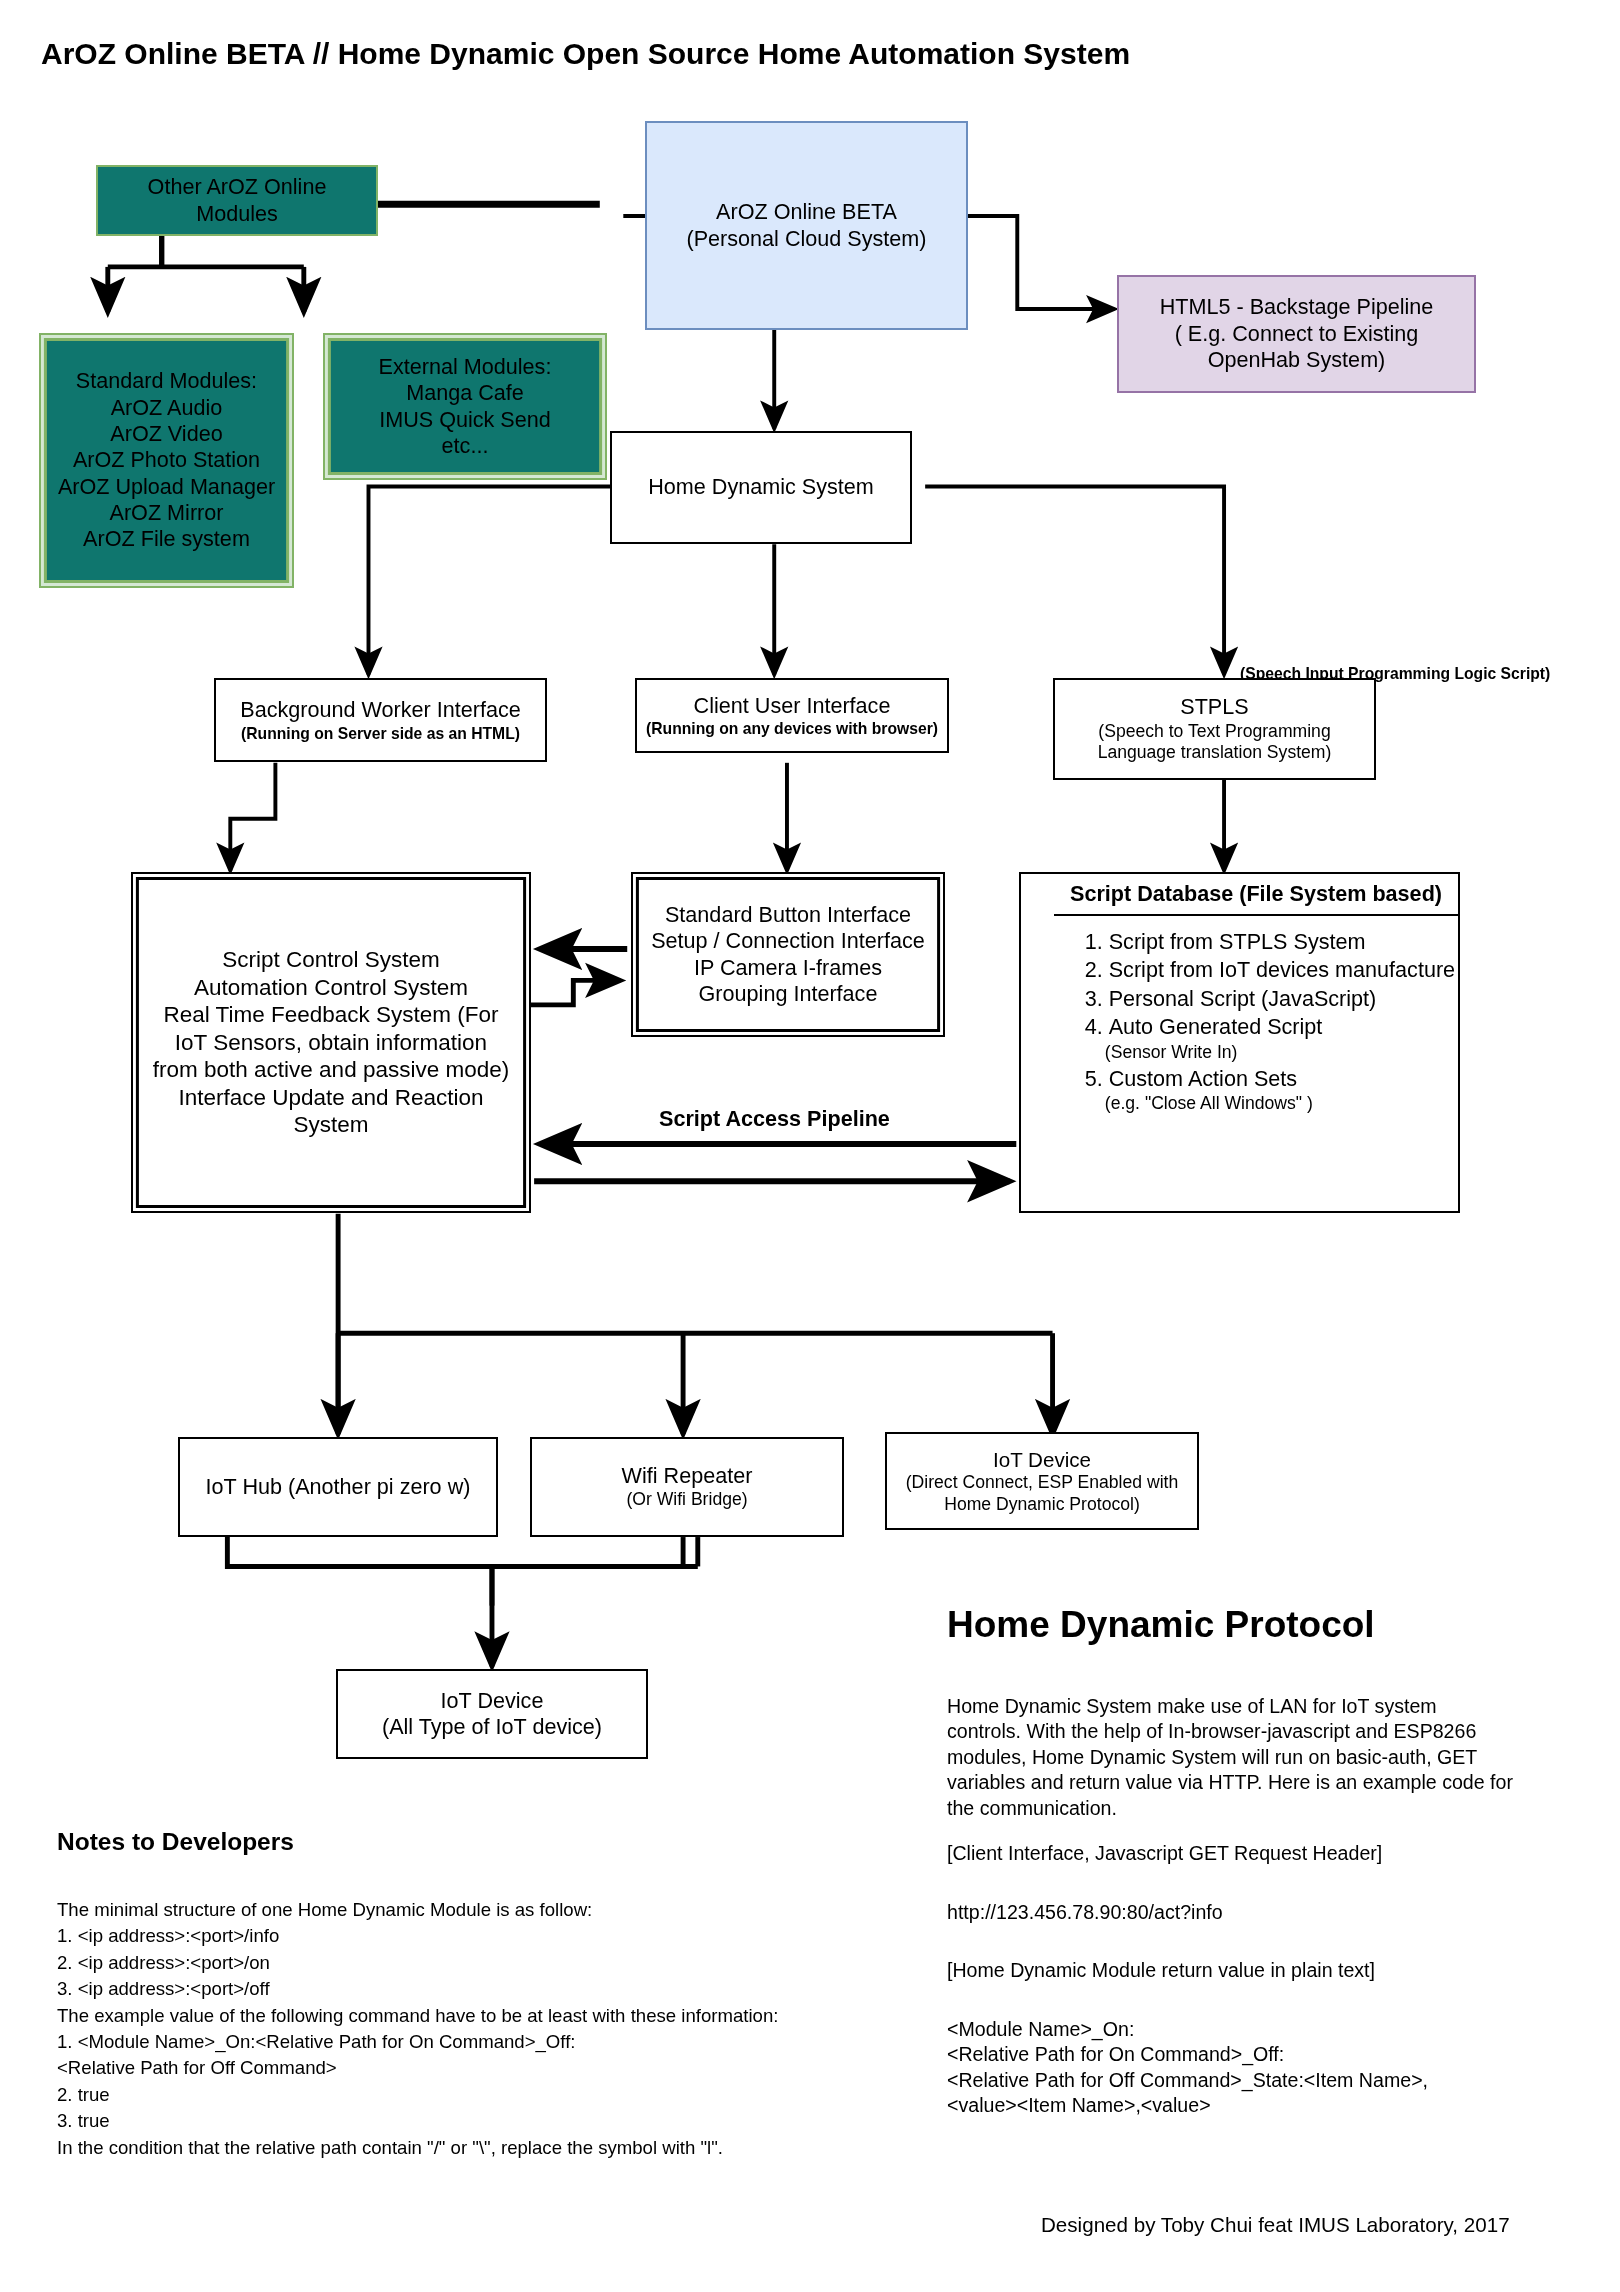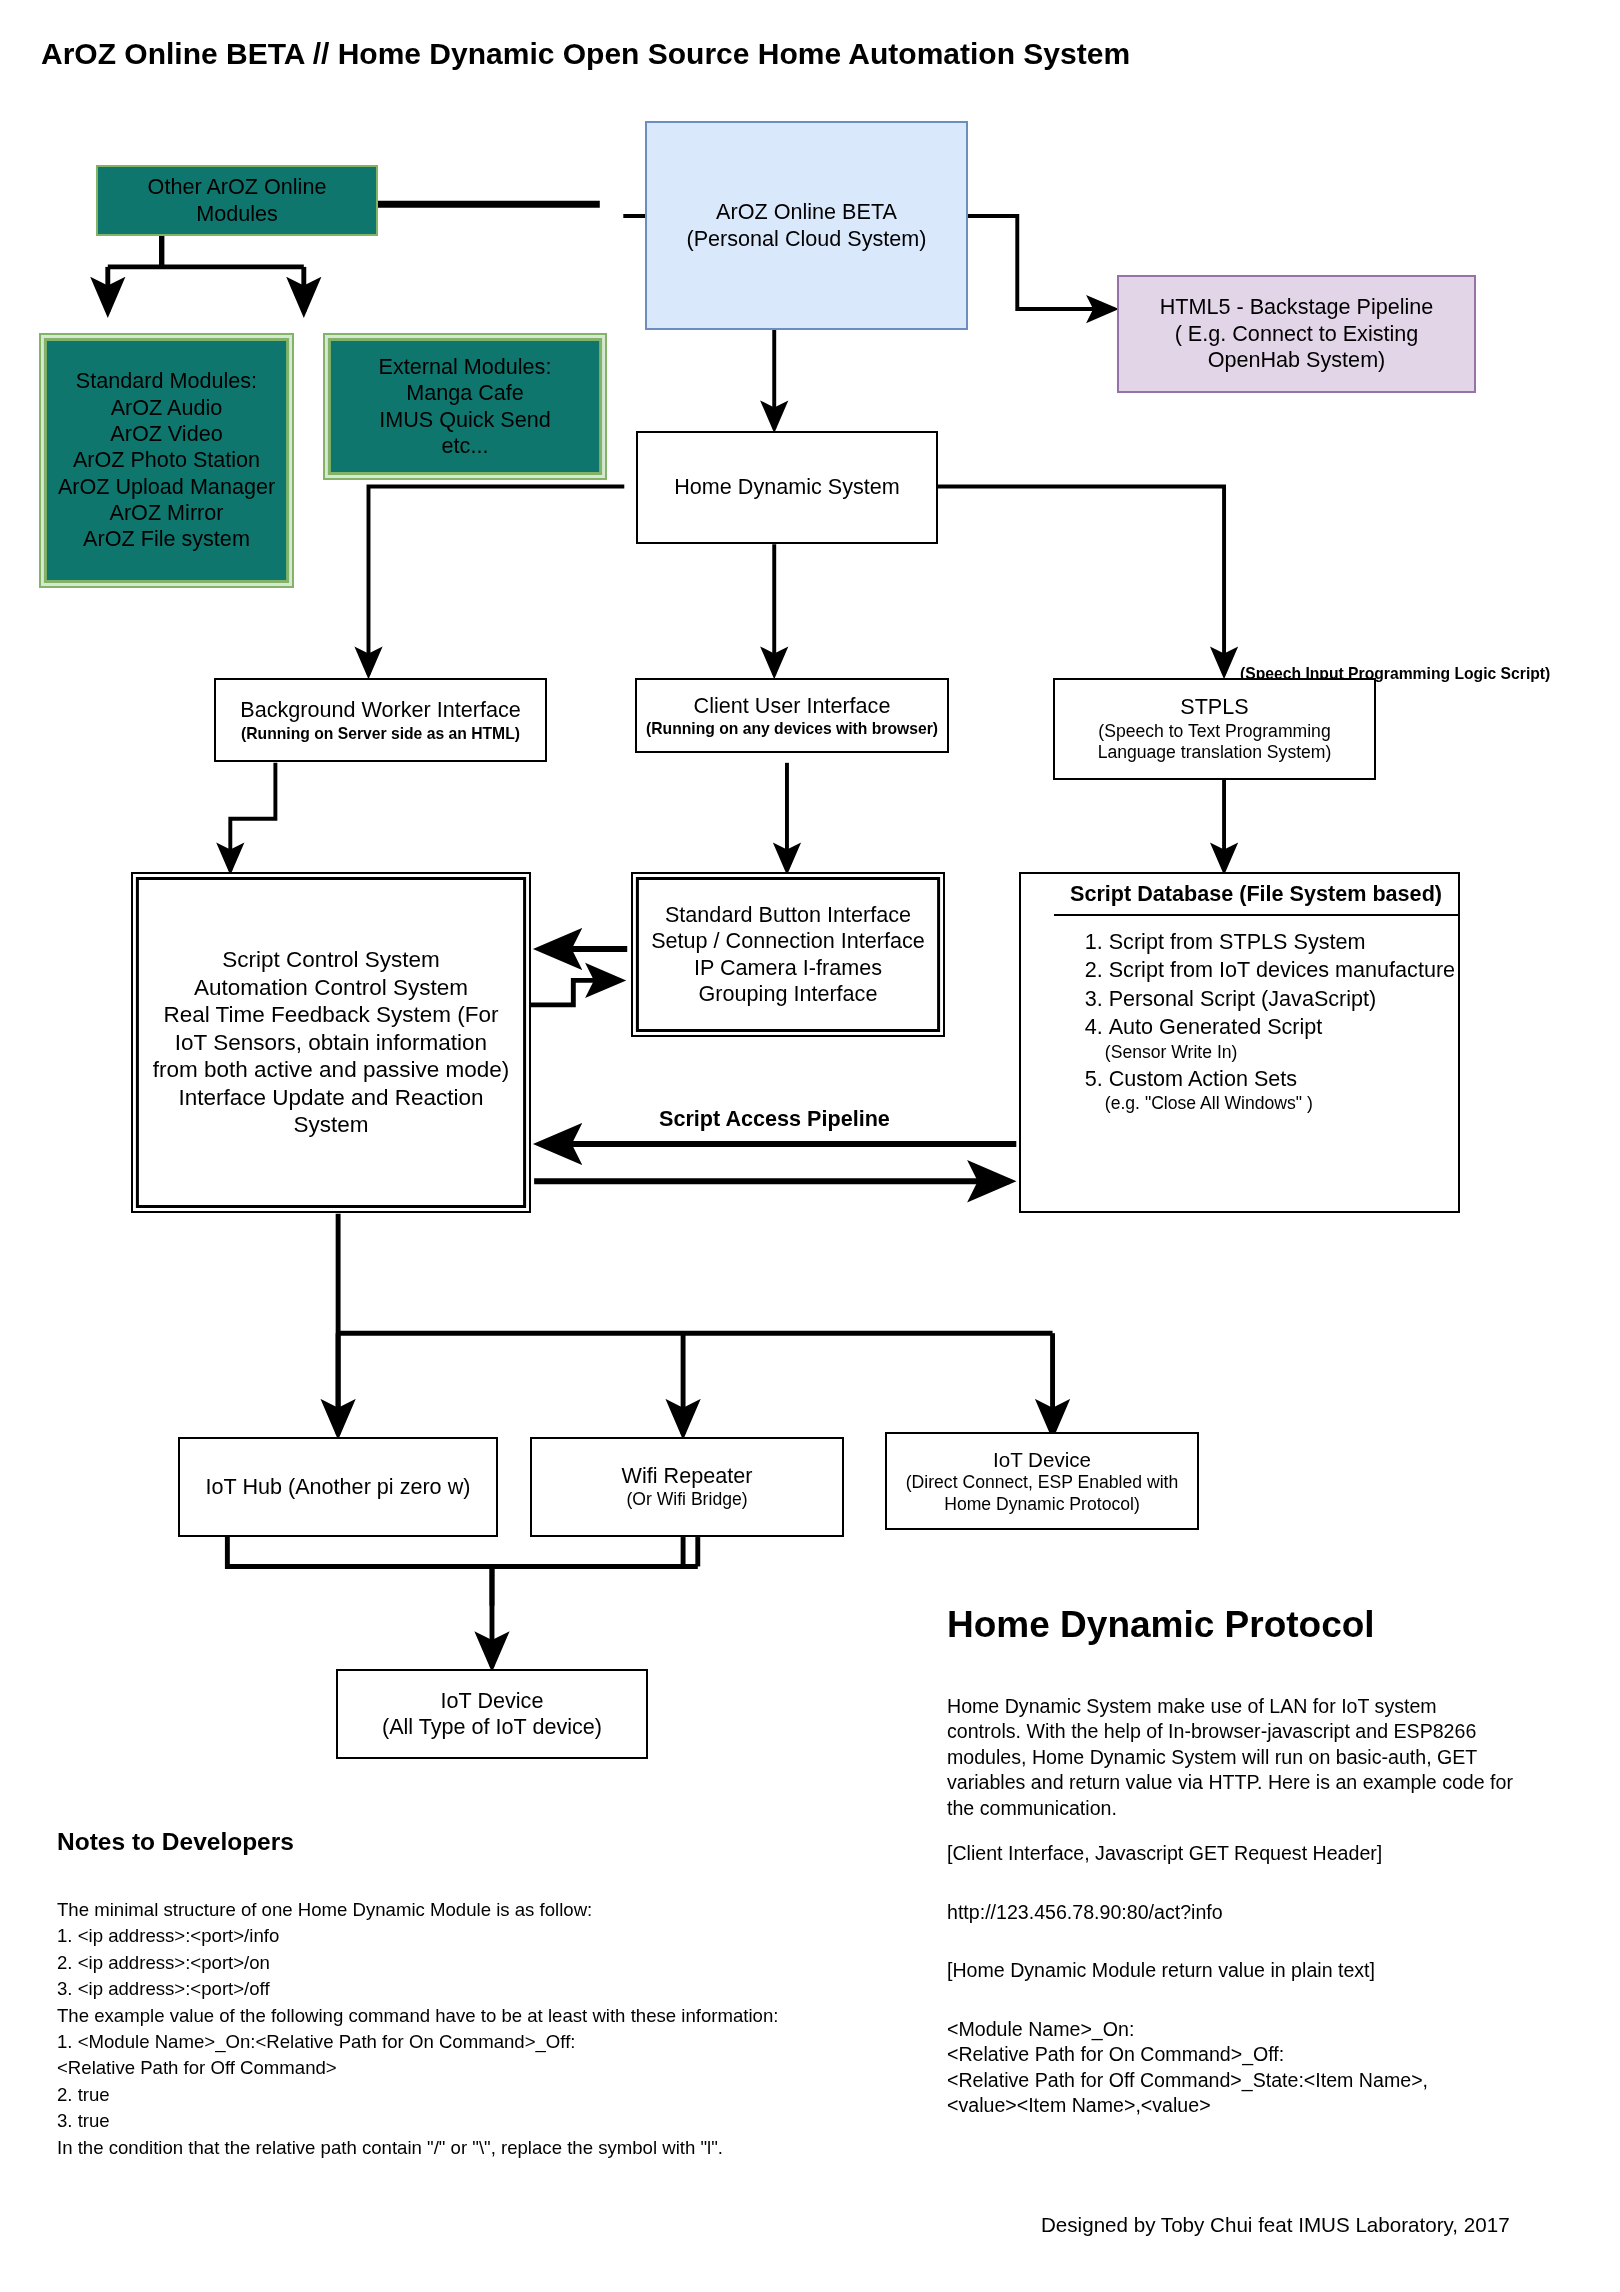--- a/index.html
+++ b/index.html
@@ -227,21 +227,21 @@
     <span class="ln">IMUS Quick Send</span>
     <span class="ln">etc...</span>
   </div>
 
   <div class="node purple" style="left:1117px; top:247px; width:359px; height:118px;">
     <span class="ln">HTML5 - Backstage Pipeline</span>
     <span class="ln">( E.g. Connect to Existing</span>
     <span class="ln">OpenHab System)</span>
   </div>
 
-  <div class="node" style="left:636px; top:431px; width:302px; height:113px;">
+  <div class="node" style="left:610px; top:431px; width:302px; height:113px;">
     <span class="ln">Home Dynamic System</span>
   </div>
 
   <div class="node" style="left:214px; top:678px; width:333px; height:84px;">
     <span class="ln">Background Worker Interface</span>
     <span class="ln subsmall">(Running on Server side as an HTML)</span>
   </div>
 
   <div class="node" style="left:635px; top:678px; width:314px; height:75px;">
     <span class="ln">Client User Interface</span>

